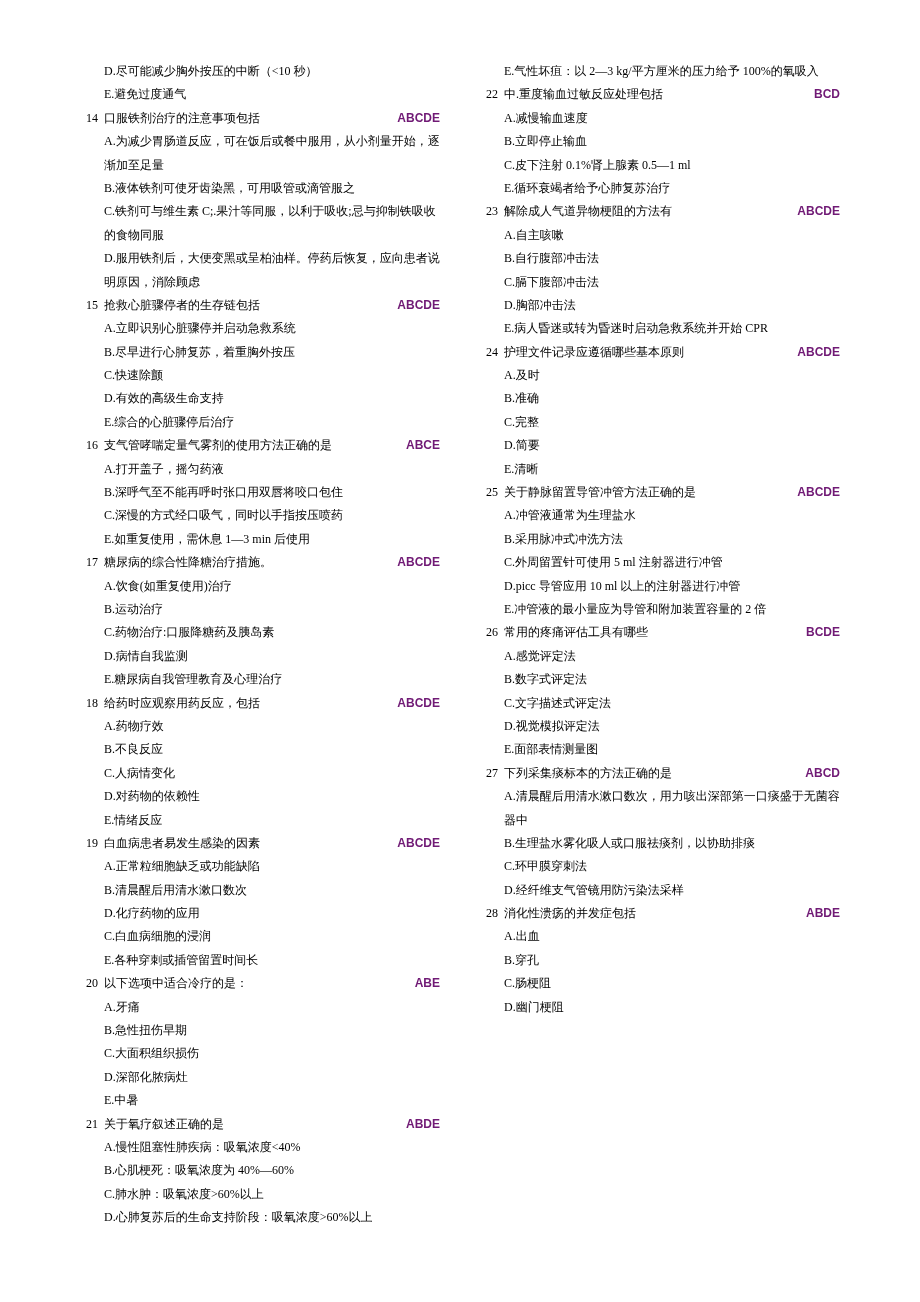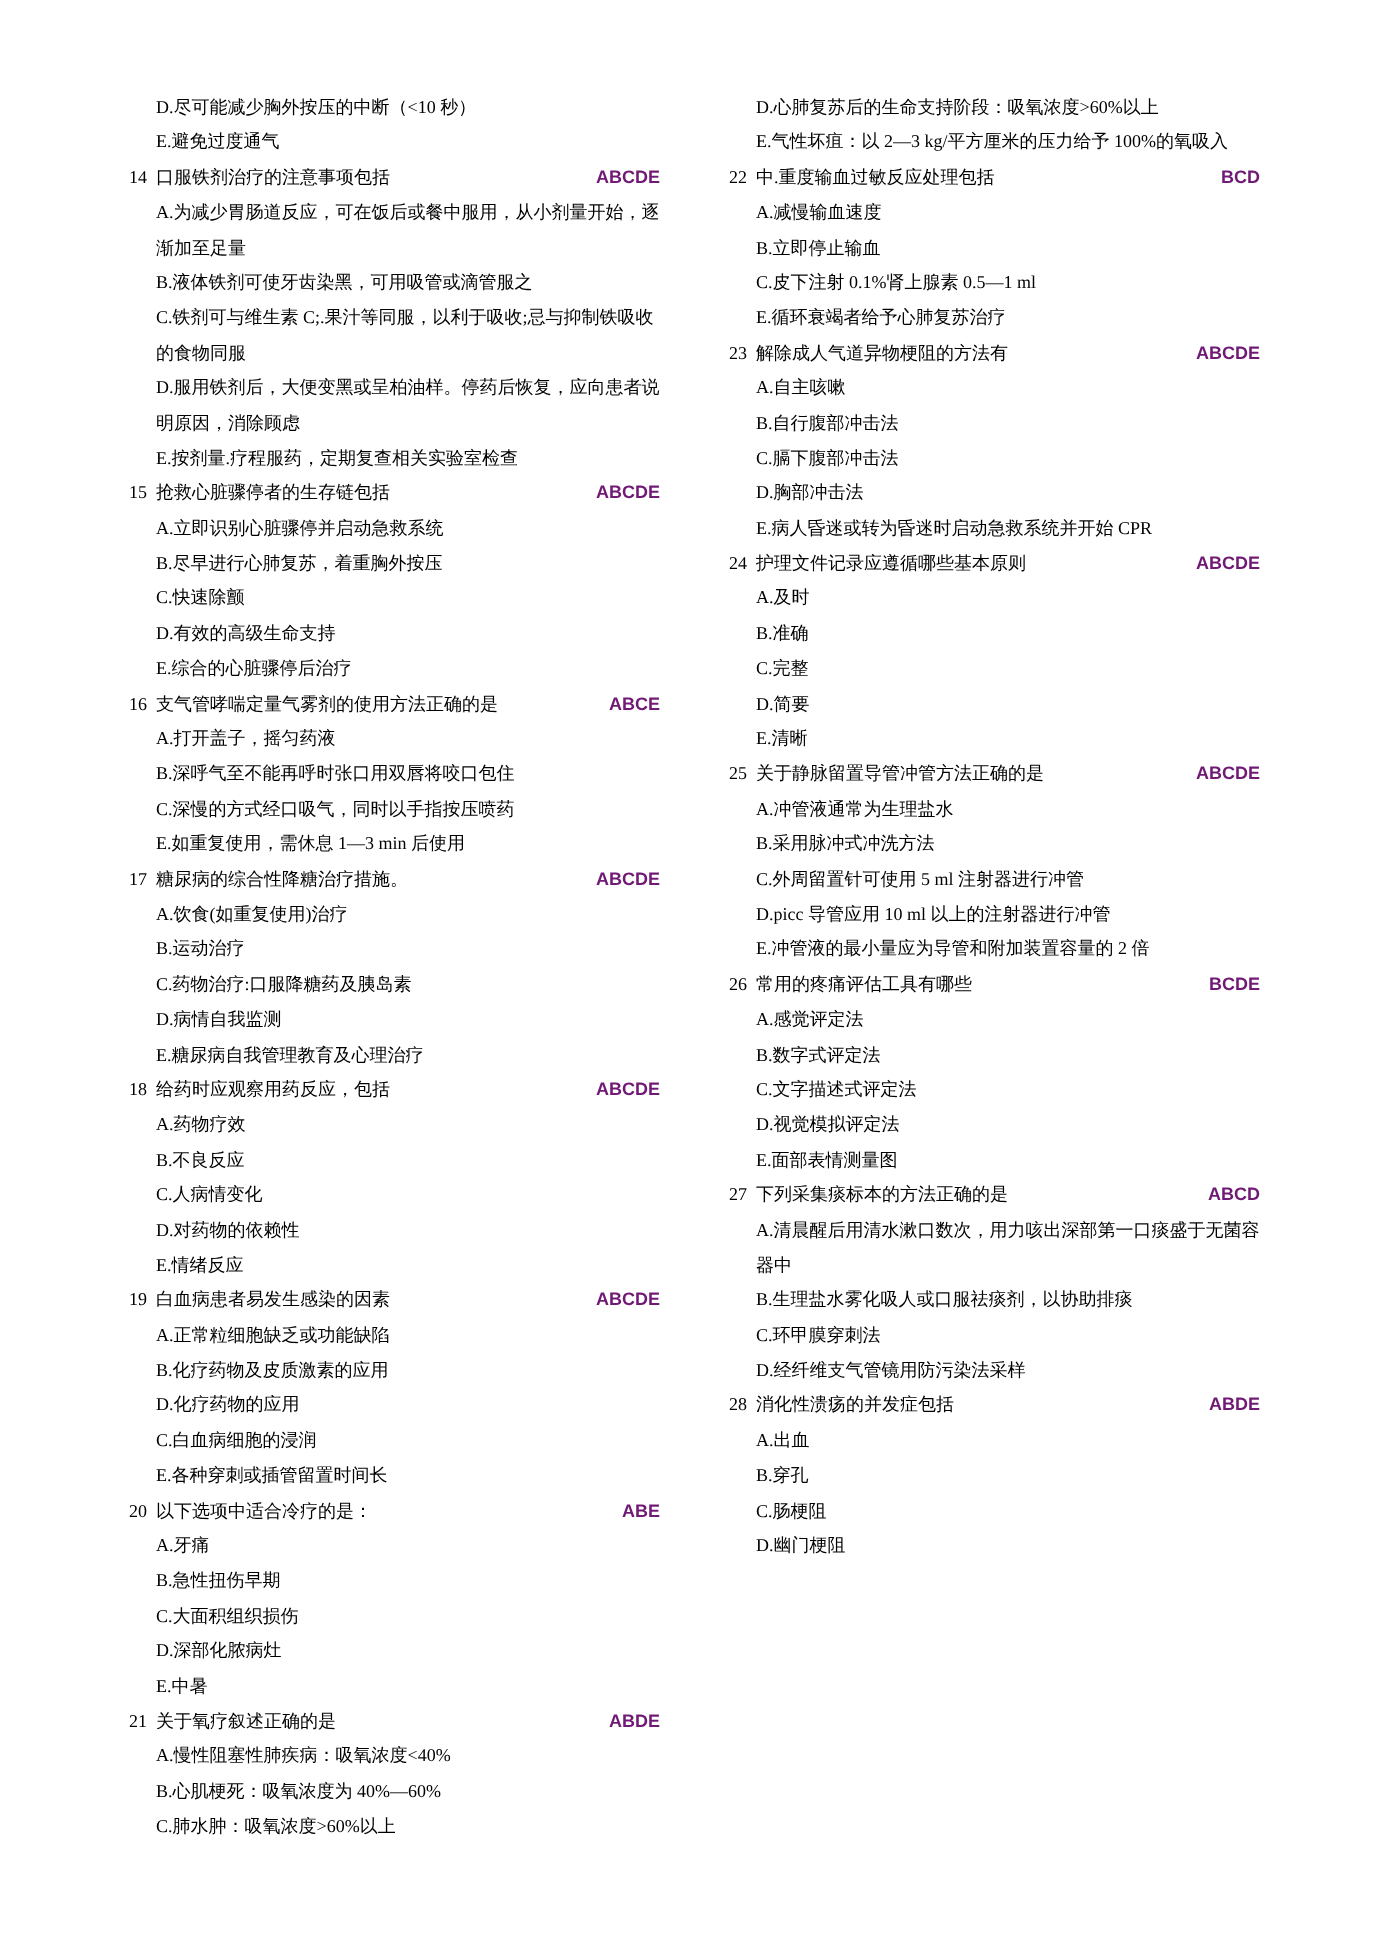--- a/index.html
+++ b/index.html
@@ -61,21 +61,20 @@
       <div class="q-row">
         <div class="num">14</div>
         <div class="qtxt">口服铁剂治疗的注意事项包括</div>
         <div class="ans">ABCDE</div>
       </div>
     </div>
     <div class="opt item">A.为减少胃肠道反应，可在饭后或餐中服用，从小剂量开始，逐渐加至足量</div>
     <div class="opt item">B.液体铁剂可使牙齿染黑，可用吸管或滴管服之</div>
     <div class="opt item">C.铁剂可与维生素 C;.果汁等同服，以利于吸收;忌与抑制铁吸收的食物同服</div>
     <div class="opt item">D.服用铁剂后，大便变黑或呈柏油样。停药后恢复，应向患者说明原因，消除顾虑</div>
-    <div class="opt item">E.按剂量.疗程服药，定期复查相关实验室检查</div>
     <div class="item">
       <div class="q-row">
         <div class="num">15</div>
         <div class="qtxt">抢救心脏骤停者的生存链包括</div>
         <div class="ans">ABCDE</div>
       </div>
     </div>
     <div class="opt item">A.立即识别心脏骤停并启动急救系统</div>
     <div class="opt item">B.尽早进行心肺复苏，着重胸外按压</div>
     <div class="opt item">C.快速除颤</div>
@@ -117,21 +116,21 @@
     <div class="opt item">D.对药物的依赖性</div>
     <div class="opt item">E.情绪反应</div>
     <div class="item">
       <div class="q-row">
         <div class="num">19</div>
         <div class="qtxt">白血病患者易发生感染的因素</div>
         <div class="ans">ABCDE</div>
       </div>
     </div>
     <div class="opt item">A.正常粒细胞缺乏或功能缺陷</div>
-    <div class="opt item">B.化疗药物及皮质激素的应用</div>
+    <div class="opt item">B.清晨醒后用清水漱口数次</div>
     <div class="opt item">D.化疗药物的应用</div>
     <div class="opt item">C.白血病细胞的浸润</div>
     <div class="opt item">E.各种穿刺或插管留置时间长</div>
     <div class="item">
       <div class="q-row">
         <div class="num">20</div>
         <div class="qtxt">以下选项中适合冷疗的是：</div>
         <div class="ans">ABE</div>
       </div>
     </div>

